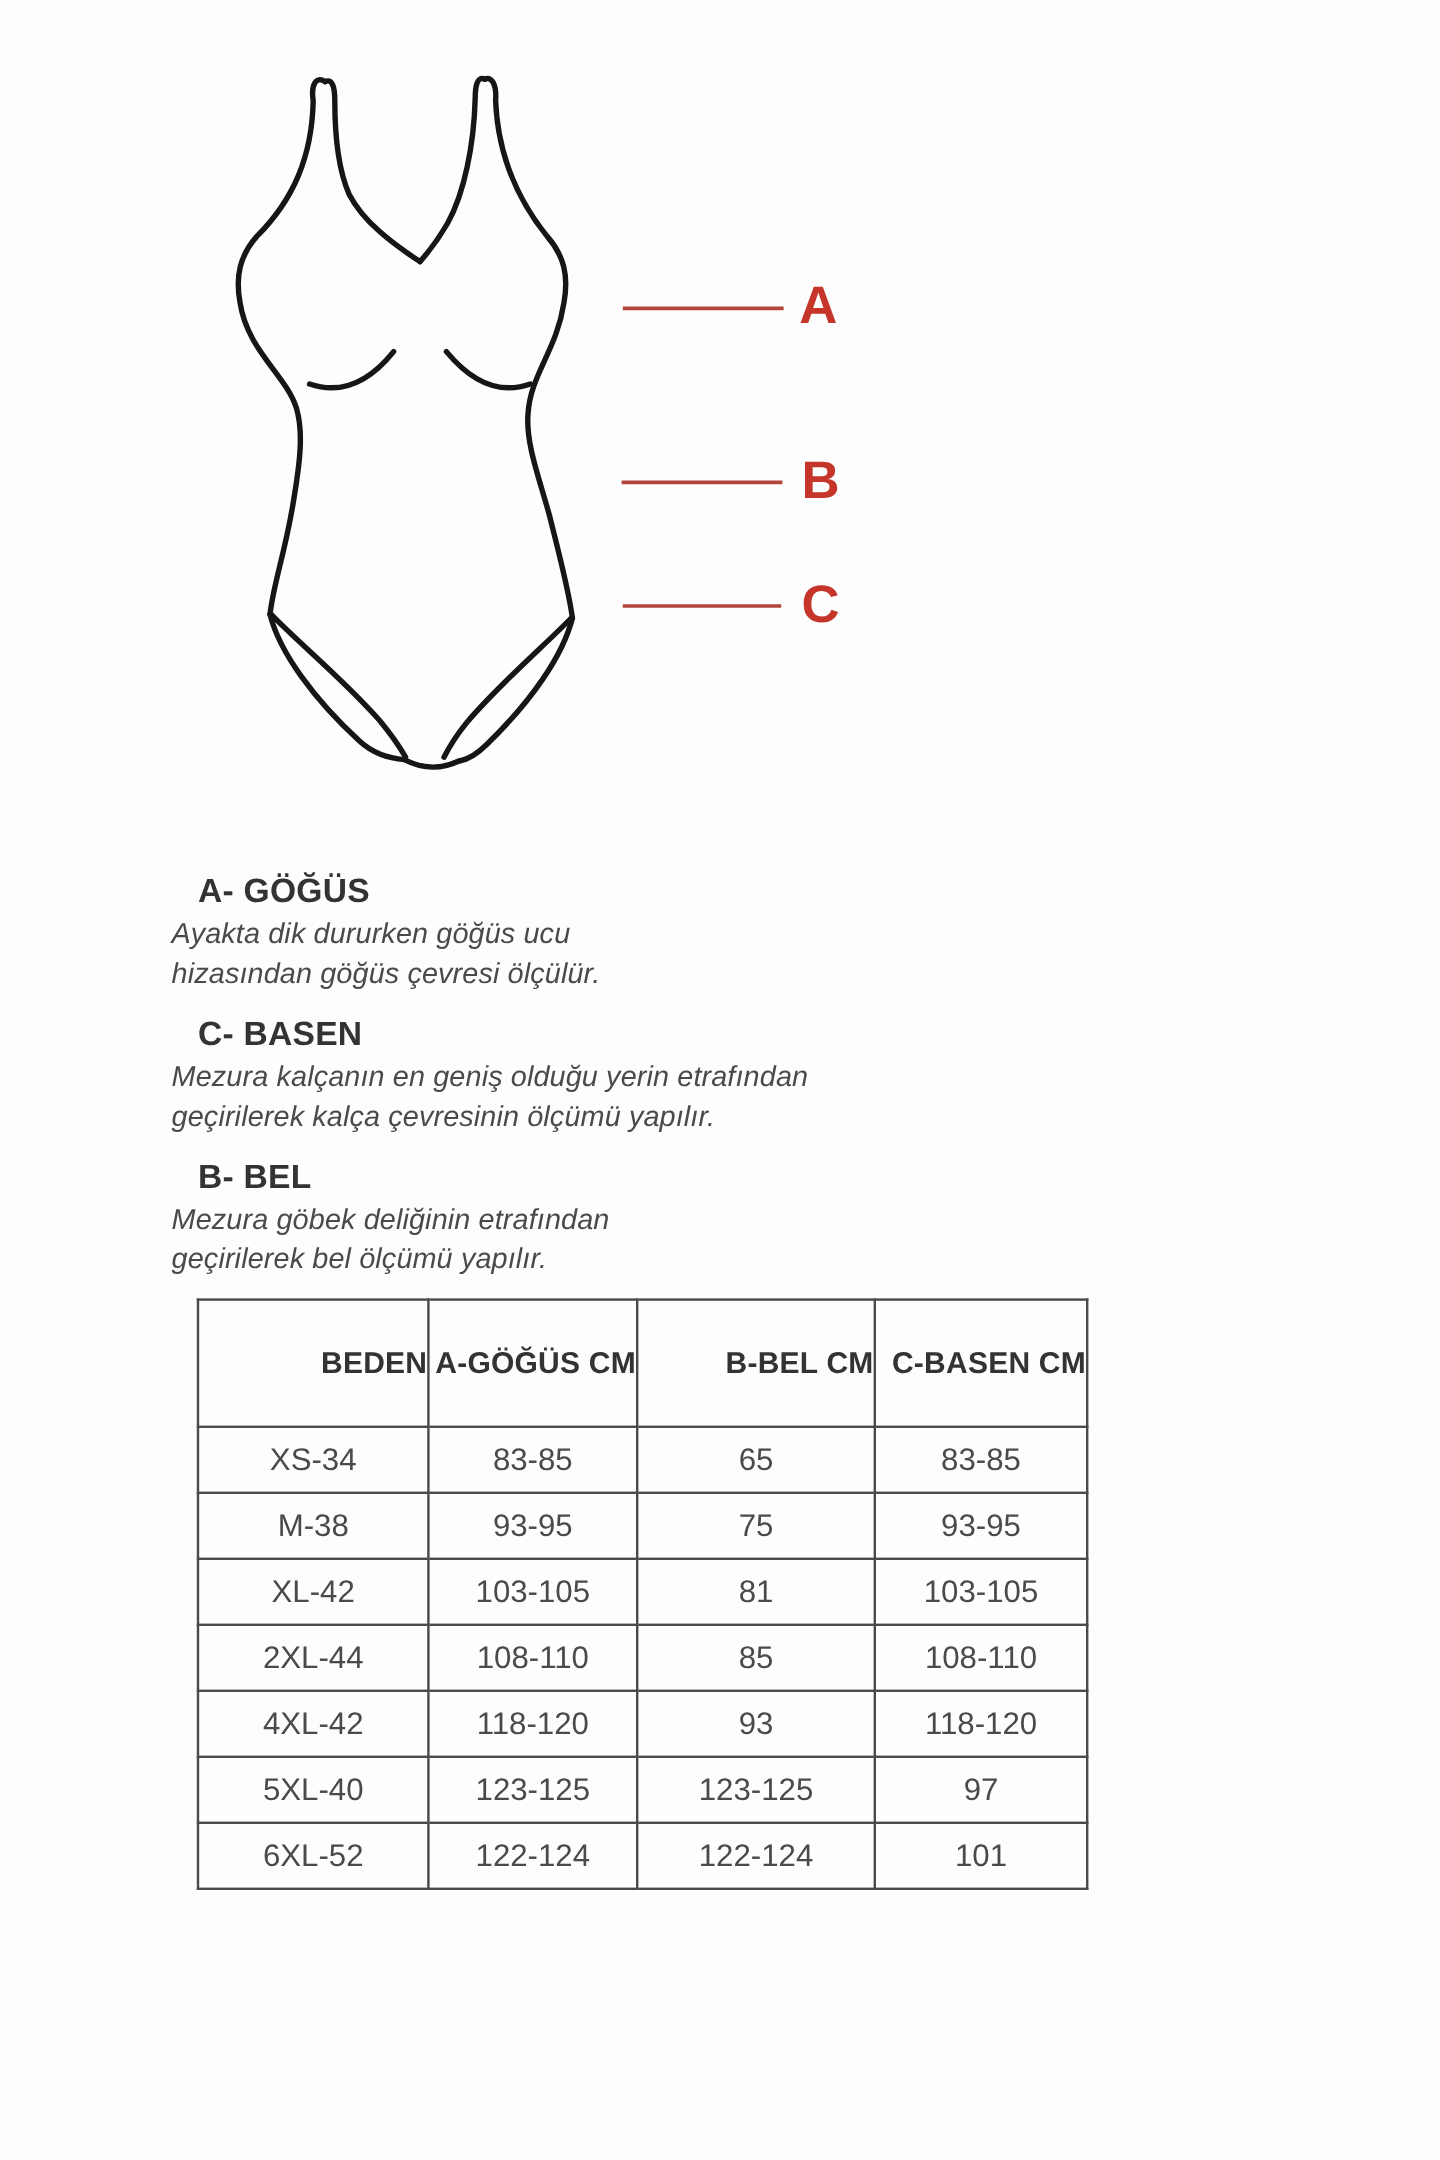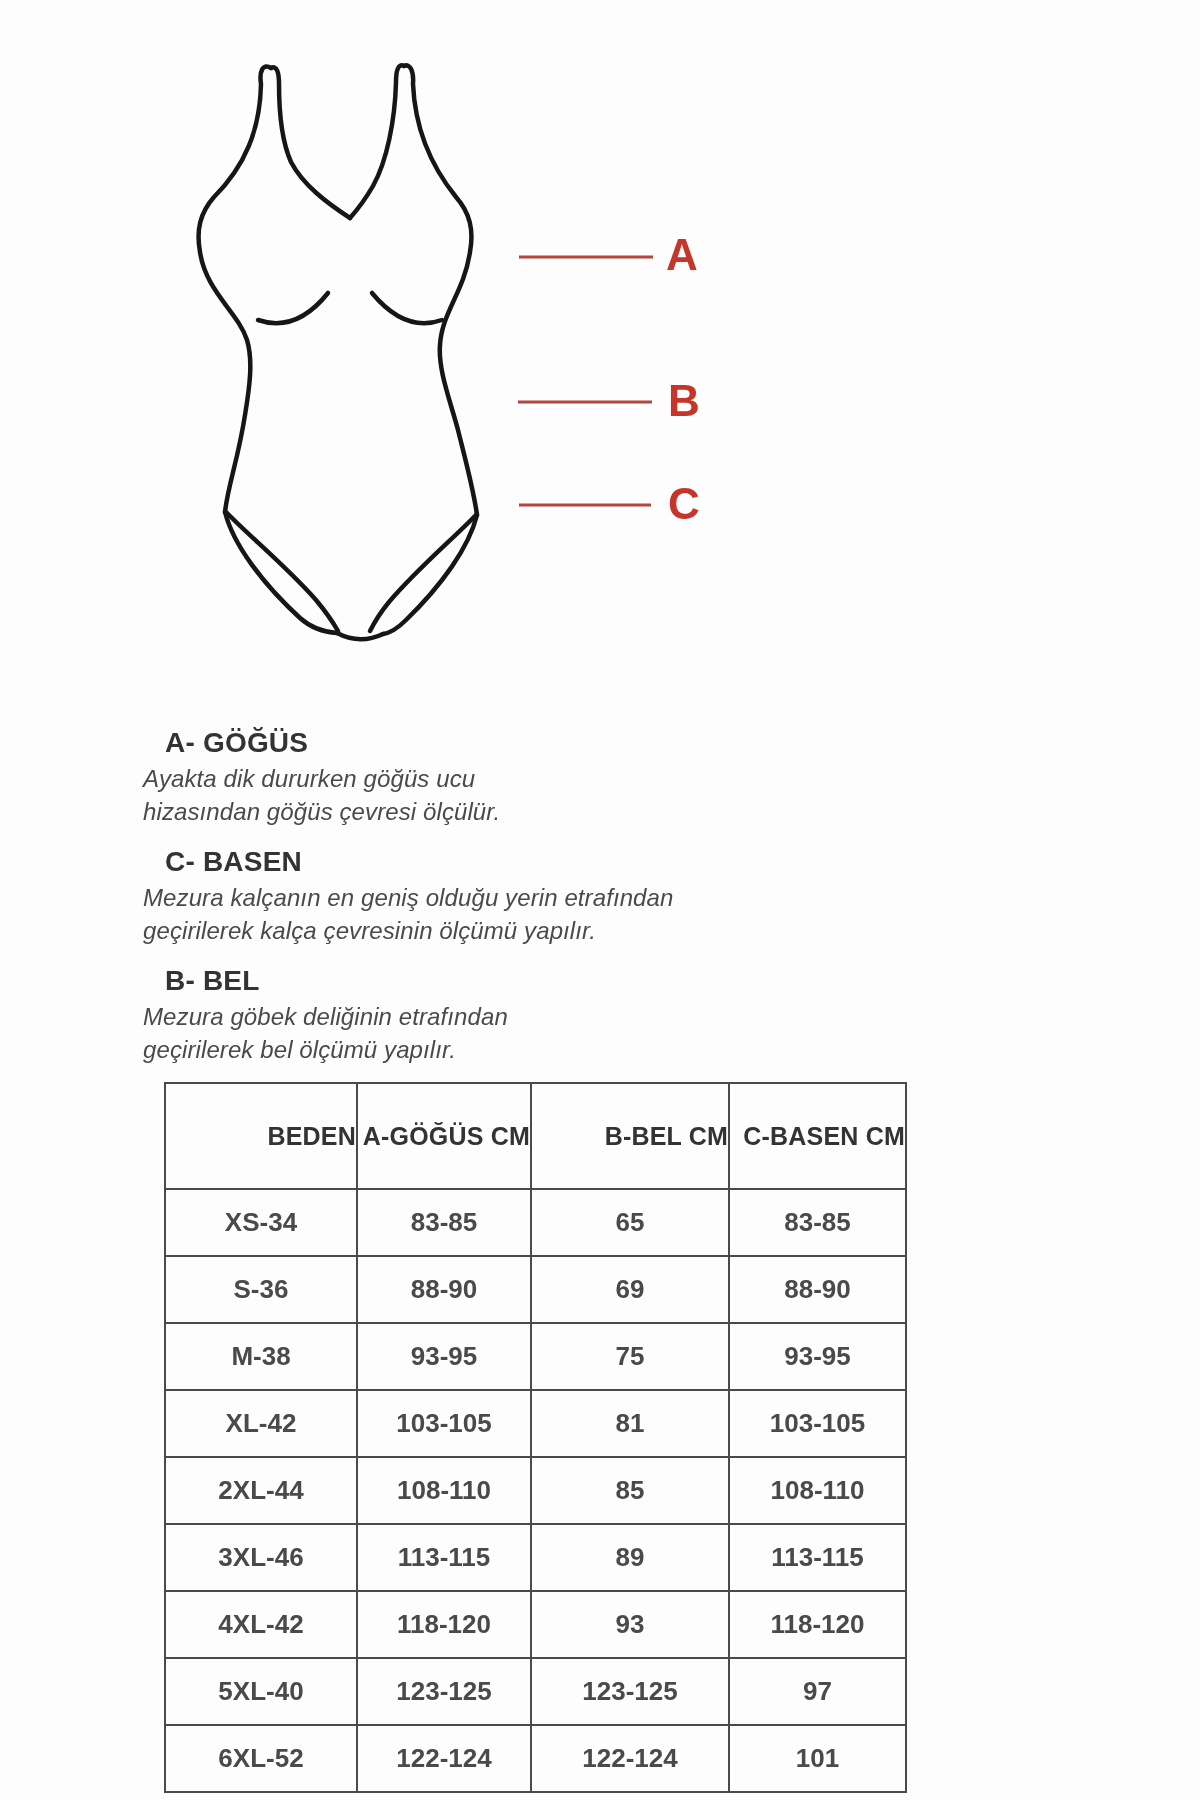--- a/index.html
+++ b/index.html
@@ -90,23 +90,23 @@
   }
   .size-table th{
     height:106px;
     font-size:25px;
     font-weight:bold;
     color:var(--heading);
     letter-spacing:0.2px;
     text-align:right;
   }
   .size-table td{
-    height:67px;
+    height:55px;
     font-size:26px;
-    font-weight:bold;
+    font-weight:normal;
     color:var(--body-text);
   }
 </style>
 </head>
 <body>
 
 <svg class="diagram-svg" viewBox="0 0 570 620" xmlns="http://www.w3.org/2000/svg">
 
   <path class="suit-stroke" d="M121,38 C113,33 109,41 111,54 C110,100 95,136 64,167
            C50,183 46,200 50,222 C56,262 88,282 97,310
@@ -176,50 +176,38 @@
       </tr>
     </thead>
     <tbody>
       <tr>
         <td>XS-34</td>
         <td>83-85</td>
         <td>65</td>
         <td>83-85</td>
       </tr>
       <tr>
-        <td>S-36</td>
-        <td>88-90</td>
-        <td>69</td>
-        <td>88-90</td>
-      </tr>
-      <tr>
         <td>M-38</td>
         <td>93-95</td>
         <td>75</td>
         <td>93-95</td>
       </tr>
       <tr>
         <td>XL-42</td>
         <td>103-105</td>
         <td>81</td>
         <td>103-105</td>
       </tr>
       <tr>
         <td>2XL-44</td>
         <td>108-110</td>
         <td>85</td>
         <td>108-110</td>
       </tr>
       <tr>
-        <td>3XL-46</td>
-        <td>113-115</td>
-        <td>89</td>
-        <td>113-115</td>
-      </tr>
-      <tr>
         <td>4XL-42</td>
         <td>118-120</td>
         <td>93</td>
         <td>118-120</td>
       </tr>
       <tr>
         <td>5XL-40</td>
         <td>123-125</td>
         <td>123-125</td>
         <td>97</td>

